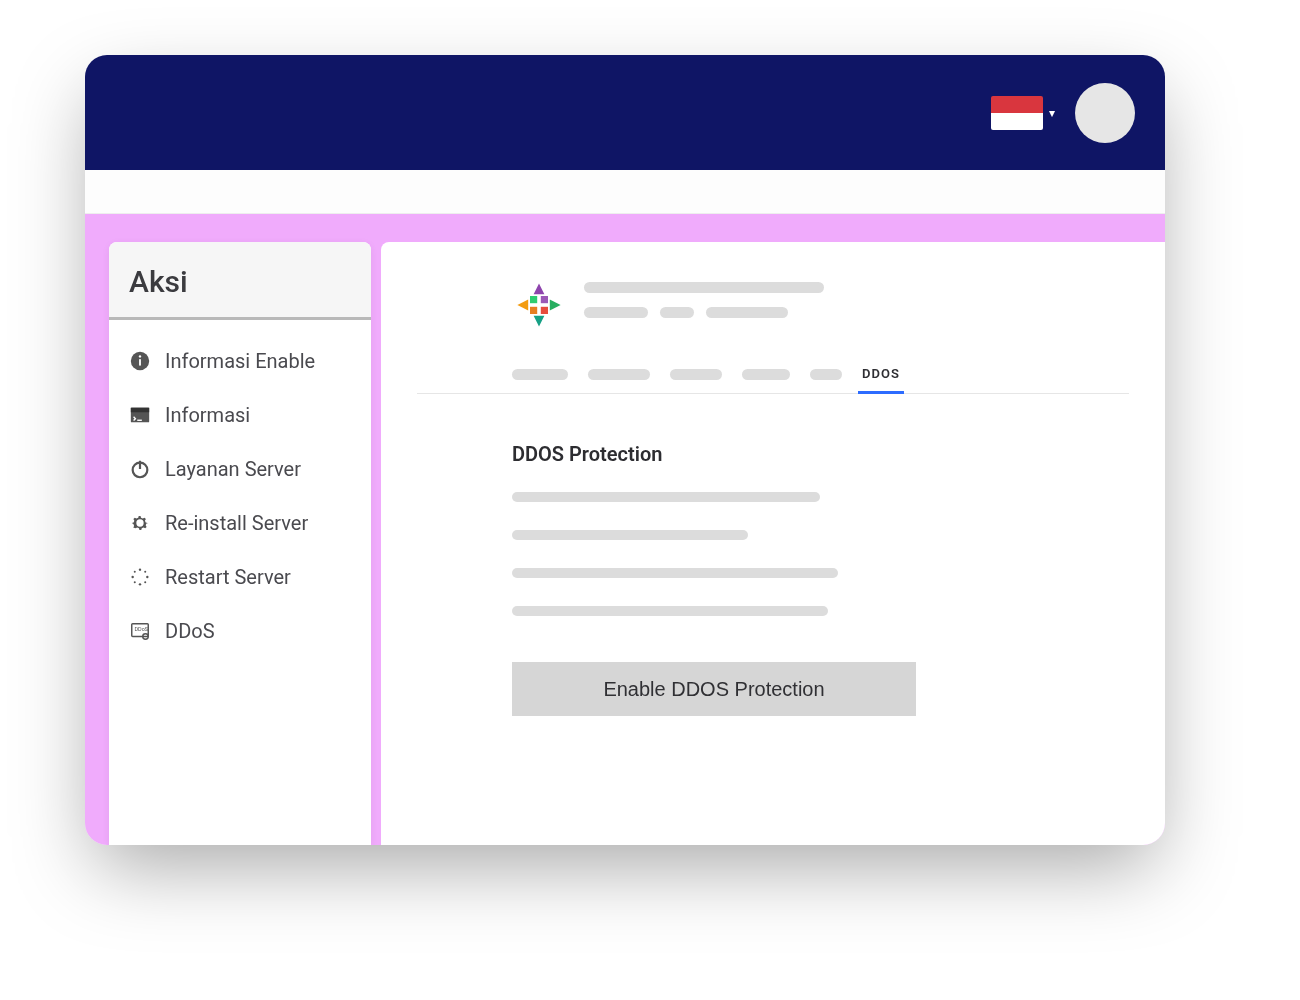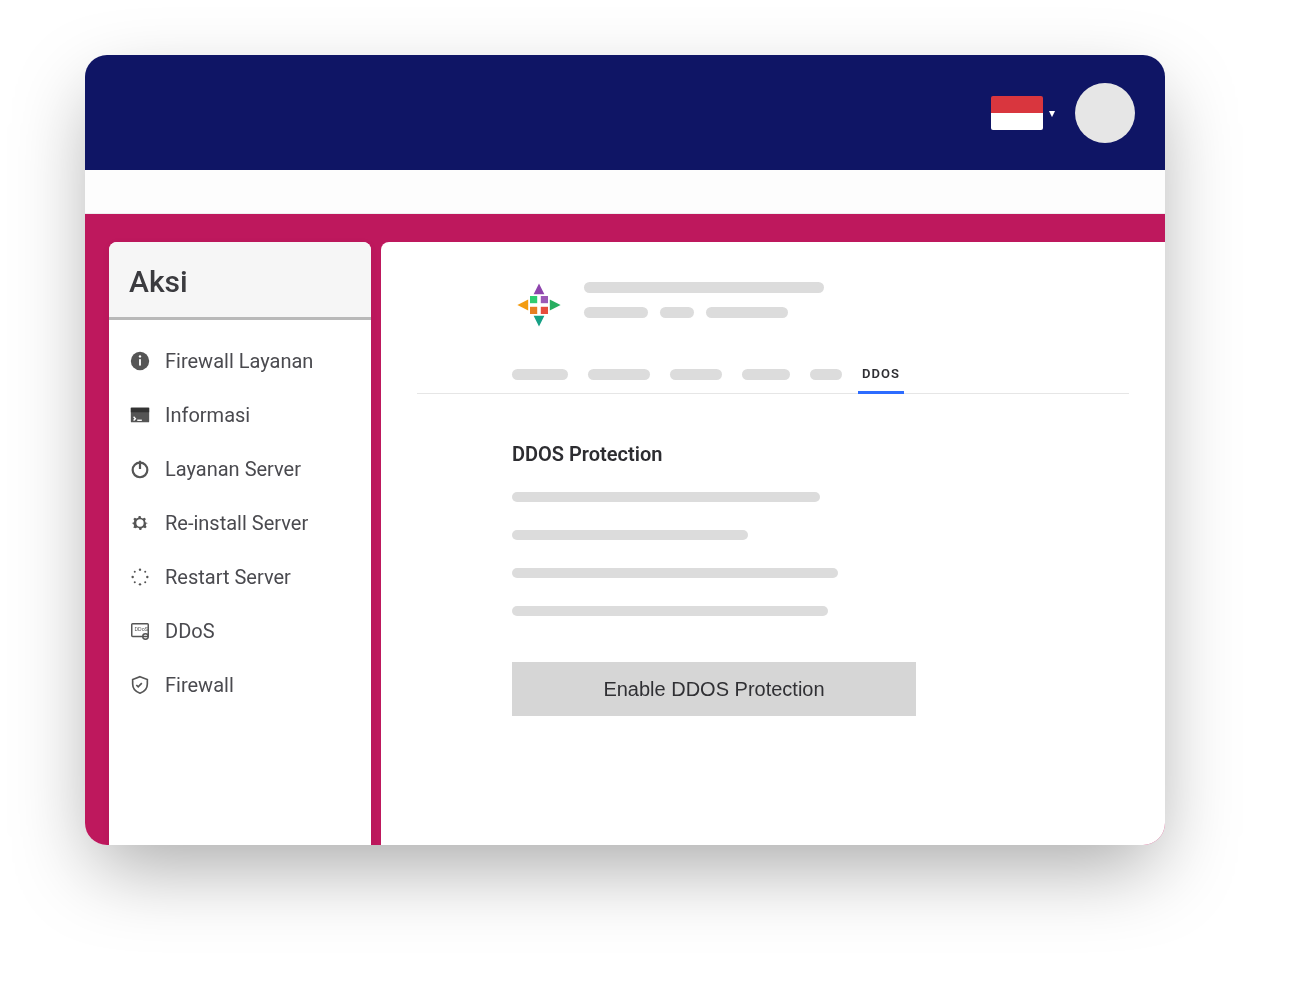--- a/index.html
+++ b/index.html
@@ -44,21 +44,21 @@
     width: 60px; height:60px; border-radius:50%;
     background:#e6e6e6;
   }
   .subbar {
     height: 44px;
     background:#fdfdfd;
     border-bottom: 1px solid #eee;
   }
   .body-area {
     flex:1;
-    background:#be185d;
+    background:#f0abfc;
     padding: 28px 0 0 0;
     display:flex;
     gap: 10px;
   }
   
   .sidebar {
     margin-left: 24px;
     width: 262px;
     background:#fff;
     border-radius: 8px 8px 0 0;
@@ -187,21 +187,21 @@
       <div class="side-list">
 
         <div class="side-item">
           <span class="icon">
             <svg viewBox="0 0 24 24" fill="#555">
                 <circle cx="12" cy="12" r="10"></circle>
                 <rect x="11" y="10" width="2" height="7" fill="#fff"></rect>
                 <circle cx="12" cy="7" r="1.3" fill="#fff"></circle>
               </svg>
           </span>
-          <span>Firewall Layanan</span>
+          <span>Informasi Enable</span>
         </div>
 
         <div class="side-item">
           <span class="icon">
             <svg viewBox="0 0 24 24" fill="#555">
                 <rect x="2" y="4" width="20" height="16" rx="1"></rect>
                 <rect x="2" y="4" width="20" height="5" fill="#333"></rect>
                 <path d="M5 14l2 2-2 2" stroke="#fff" stroke-width="1.5" fill="none"></path>
                 <rect x="9" y="17" width="5" height="1.5" fill="#fff"></rect>
               </svg>
@@ -249,29 +249,20 @@
           <span class="icon">
             <svg viewBox="0 0 24 24" fill="none" stroke="#555" stroke-width="1.6">
                 <rect x="3" y="4" width="18" height="14" rx="1"></rect>
                 <text x="6" y="12" font-size="6" fill="#555" stroke="none">DDoS</text>
                 <circle cx="18" cy="18" r="3"></circle>
               </svg>
           </span>
           <span>DDoS</span>
         </div>
 
-        <div class="side-item">
-          <span class="icon">
-            <svg viewBox="0 0 24 24" fill="none" stroke="#555" stroke-width="1.8">
-                <path d="M12 3l8 3v5c0 5-3.5 8.5-8 10-4.5-1.5-8-5-8-10V6l8-3z"></path>
-                <path d="M8 12l2 2 4-4"></path>
-              </svg>
-          </span>
-          <span>Firewall</span>
-        </div>
 
       </div>
     </div>
 
     <div class="main">
       <div class="server-header">
         <div class="os-logo">
           <svg viewBox="0 0 60 60">
             <g transform="translate(30 30)">
               <path d="M0-24 L6-12 L-6-12 Z" fill="#8e44ad"></path>

